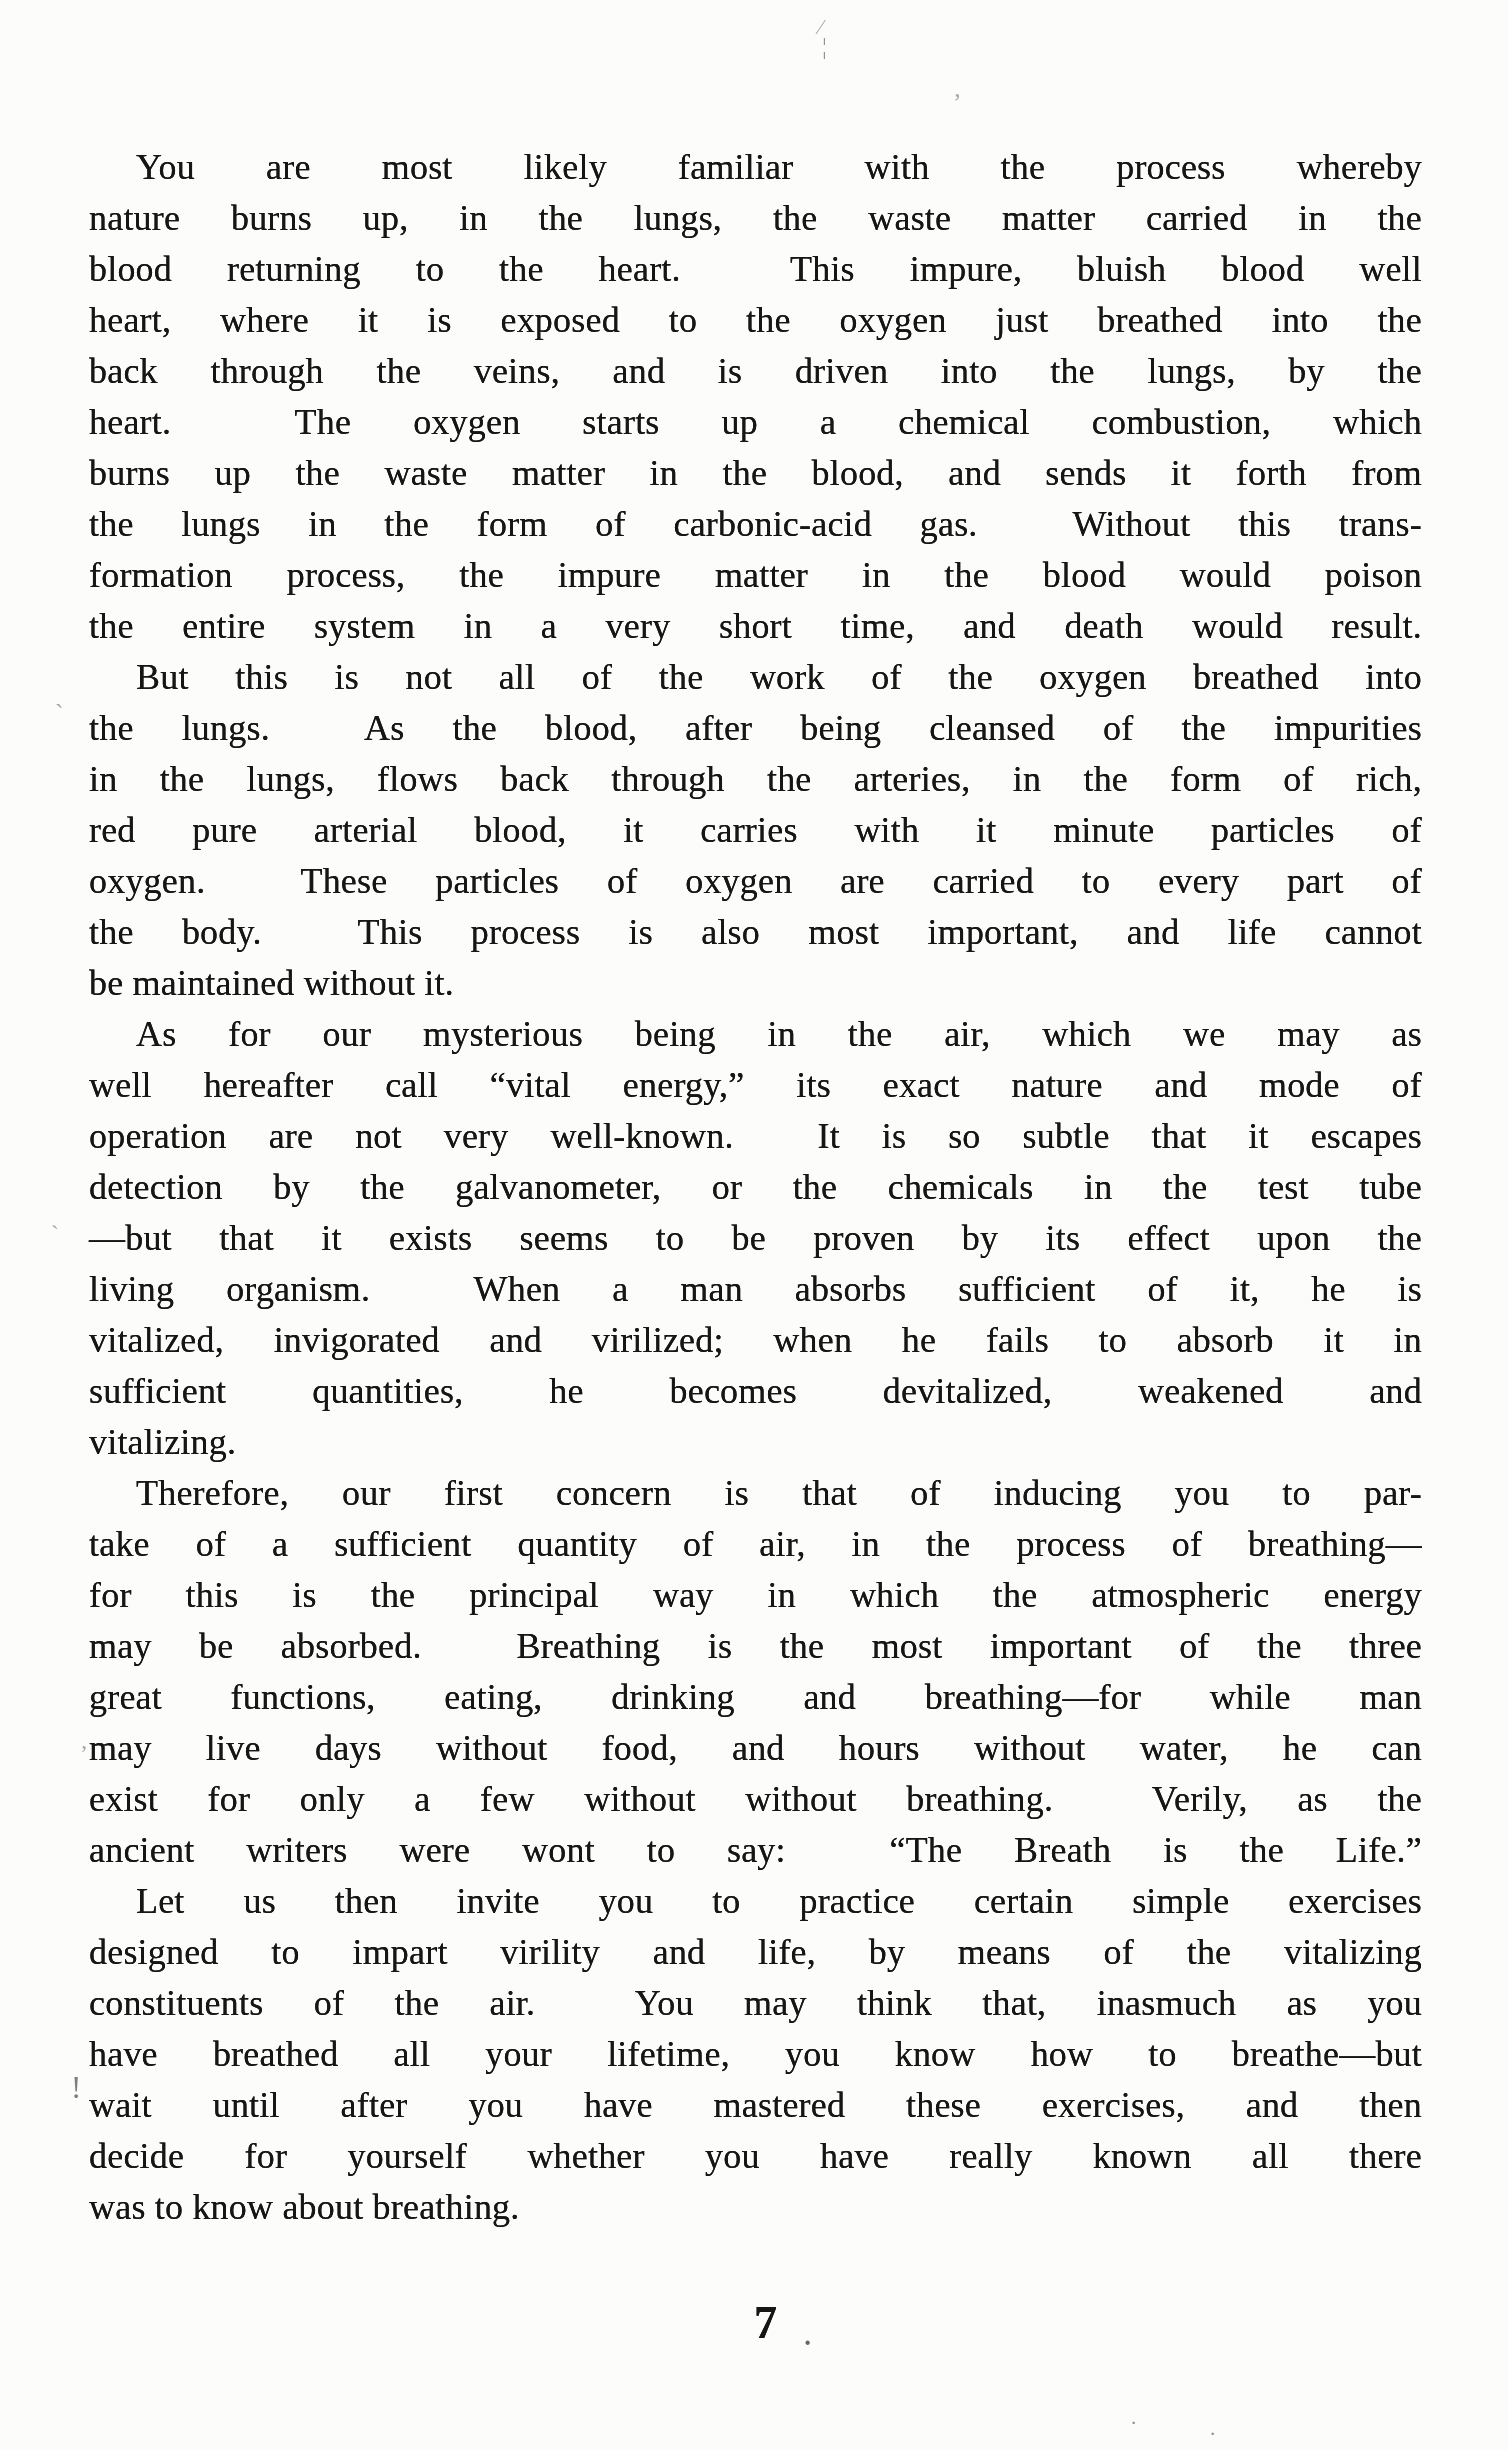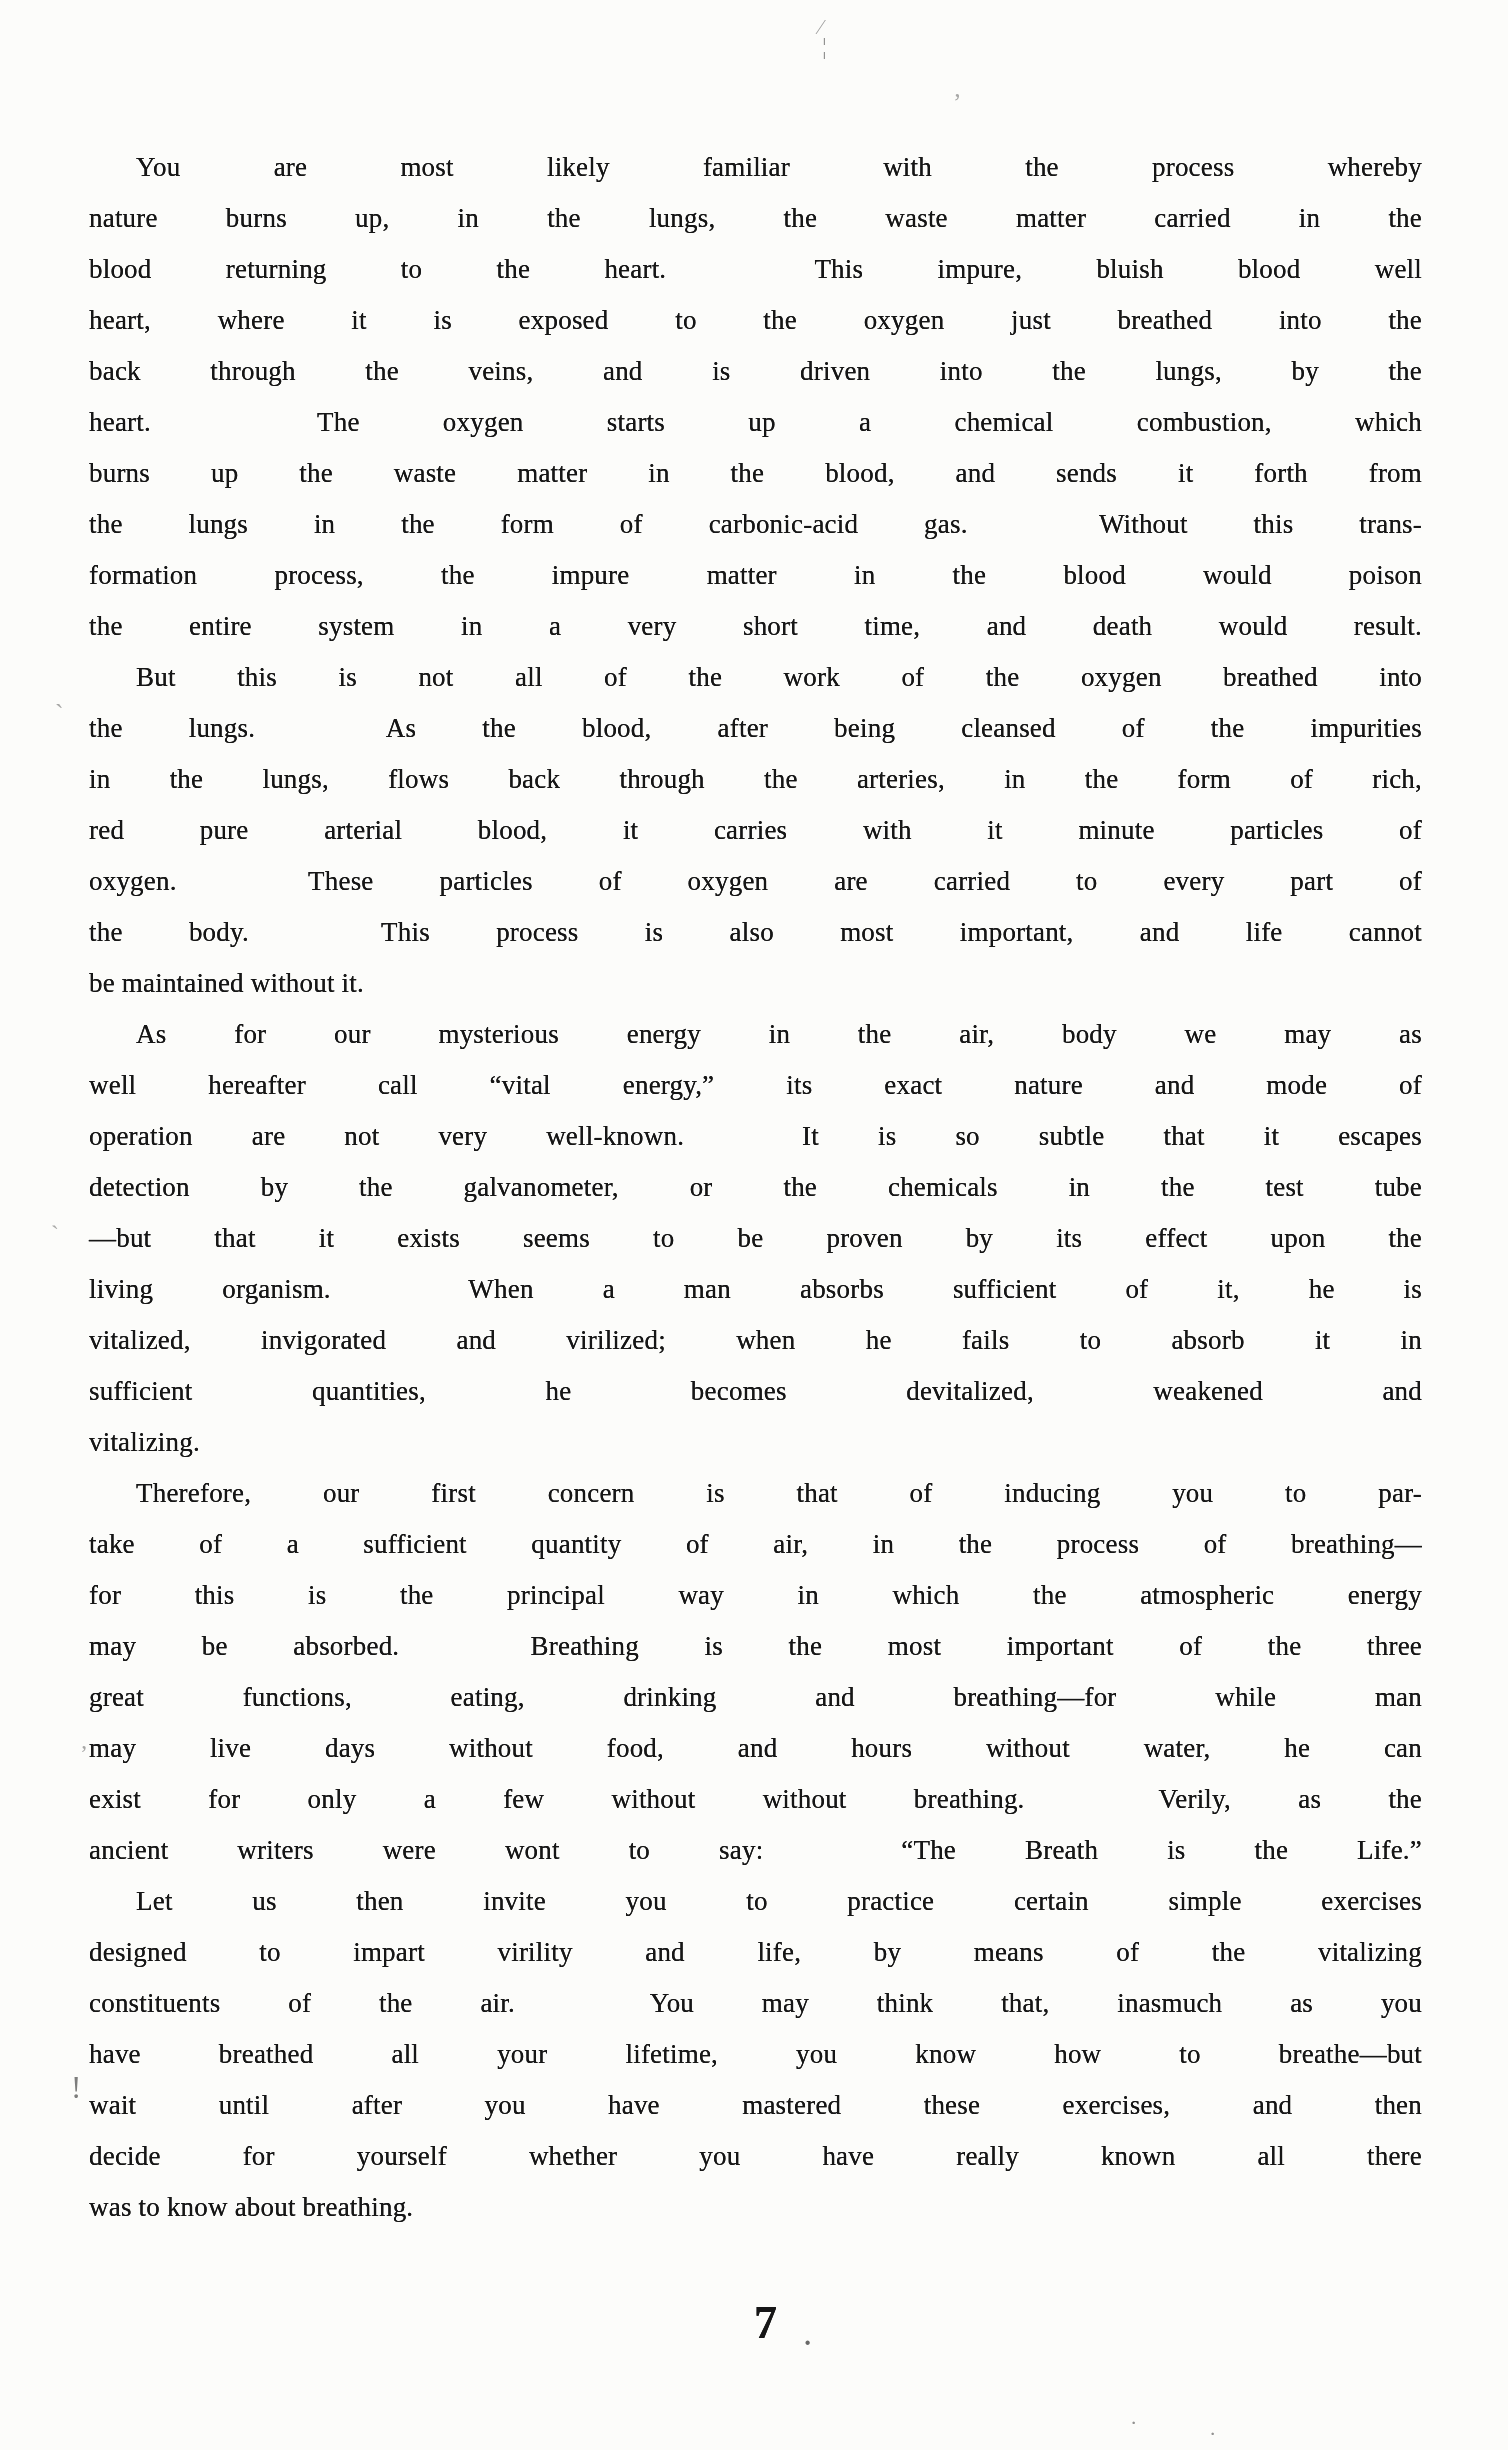--- a/index.html
+++ b/index.html
@@ -18,21 +18,21 @@
   }
   .text-block {
     position: absolute;
     left: 89px;
     top: 142px;
     width: 1333px;
   }
   .line {
     height: 51px;
     line-height: 51px;
-    font-size: 27px;
+    font-size: 36px;
     white-space: pre-wrap;
     text-align: justify;
     text-align-last: justify;
     letter-spacing: 0.2px;
     text-shadow: 0 0 0.5px currentColor;
   }
   .line.indent { text-indent: 47px; }
   .line.unjust { text-align-last: left; }
   .folio {
     position: absolute;
@@ -69,21 +69,21 @@
       <div class="line">the lungs in the form of carbonic-acid gas.  Without this trans-</div>
       <div class="line">formation process, the impure matter in the blood would poison</div>
       <div class="line">the entire system in a very short time, and death would result.</div>
       <div class="line indent">But this is not all of the work of the oxygen breathed into</div>
       <div class="line">the lungs.  As the blood, after being cleansed of the impurities</div>
       <div class="line">in the lungs, flows back through the arteries, in the form of rich,</div>
       <div class="line">red pure arterial blood, it carries with it minute particles of</div>
       <div class="line">oxygen.  These particles of oxygen are carried to every part of</div>
       <div class="line">the body.  This process is also most important, and life cannot</div>
       <div class="line unjust">be maintained without it.</div>
-      <div class="line indent">As for our mysterious energy in the air, body we may as</div>
+      <div class="line indent">As for our mysterious being in the air, which we may as</div>
       <div class="line">well hereafter call “vital energy,” its exact nature and mode of</div>
       <div class="line">operation are not very well-known.  It is so subtle that it escapes</div>
       <div class="line">detection by the galvanometer, or the chemicals in the test tube</div>
       <div class="line">—but that it exists seems to be proven by its effect upon the</div>
       <div class="line">living organism.  When a man absorbs sufficient of it, he is</div>
       <div class="line">vitalized, invigorated and virilized; when he fails to absorb it in</div>
       <div class="line">sufficient quantities, he becomes devitalized, weakened and</div>
       <div class="line unjust">vitalizing.</div>
       <div class="line indent">Therefore, our first concern is that of inducing you to par-</div>
       <div class="line">take of a sufficient quantity of air, in the process of breathing—</div>

